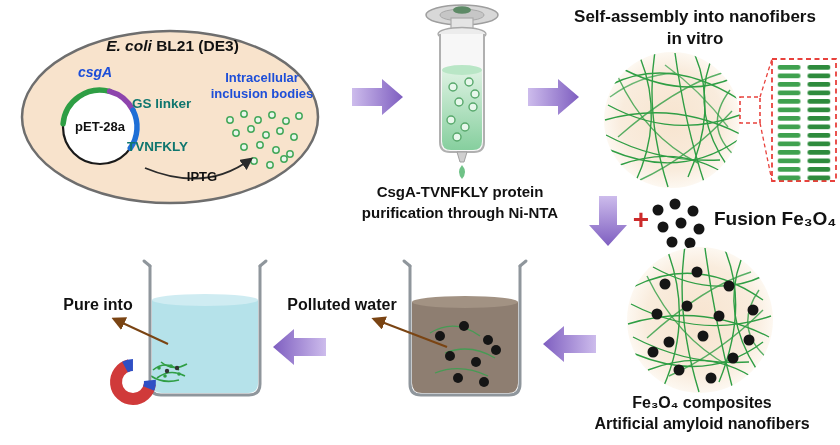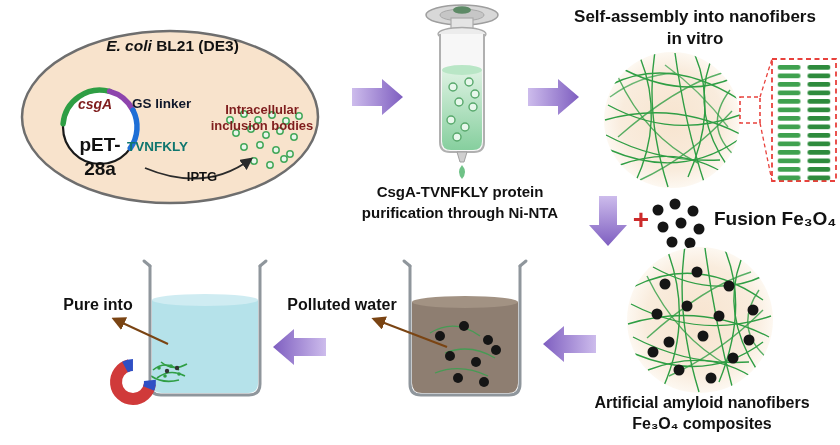--- a/index.html
+++ b/index.html
@@ -1,22 +1,22 @@
 <!DOCTYPE html>
 <html><head>
 <meta charset="utf-8">
 <style>
   html,body{margin:0;padding:0;background:#fff;}
   #canvas{position:relative;width:840px;height:445px;background:#ffffff;overflow:hidden;
           font-family:"Liberation Sans",sans-serif;}
   svg{position:absolute;display:block;}
   .lbl{position:absolute;font-weight:bold;color:#111;z-index:6;line-height:1.25;}
   .center{text-align:center;}
-  .green{color:#7f1d1d;margin-top:32px;}
-  .purple{color:#0f172a;}
+  .green{color:#1d4ed8;}
+  .purple{color:#0f766e;}
   .blue{color:#0f766e;}
   .italic{font-style:italic;}
   .red{color:#cc2a2a;}
 </style>
 </head>
 <body>
 
 <div id="canvas">
 
   <svg style="left:15px;top:25px;" width="310" height="185" viewBox="0 0 310 185">
@@ -259,21 +259,21 @@
       <path d="M-16,-5.8 A17,17 0 0 1 -11.4,-12.6" stroke="#2f4fc4" stroke-width="12" fill="none"></path>
       <path d="M11.4,-12.6 A17,17 0 0 1 16,-5.8" stroke="#2f4fc4" stroke-width="12" fill="none"></path>
     </g>
   </svg>
 
   <div class="lbl center" style="left:50px;top:4px;width:245px;font-size:15.5px;margin-top:32px;">
     <span class="italic">E. coli</span><span> BL21 (DE3)</span>
   </div>
 
   <div class="lbl center green italic" style="left:68px;top:64px;width:54px;font-size:14px;">csgA</div>
-  <div class="lbl center" style="left:64px;top:119px;width:72px;font-size:19px;margin-top:14px;">pET-28a</div>
+  <div class="lbl center" style="left:64px;top:119px;width:72px;font-size:13px;">pET-28a</div>
   <div class="lbl purple" style="left:132px;top:96px;font-size:13.5px;">GS linker</div>
   <div class="lbl blue" style="left:127px;top:139px;font-size:13.5px;">TVNFKLY</div>
   <div class="lbl center green" style="left:202px;top:70px;width:120px;font-size:13px;line-height:16px;">
     <div>Intracellular</div>
     <div>inclusion bodies</div>
   </div>
   <div class="lbl center" style="left:180px;top:169px;width:44px;font-size:13px;">IPTG</div>
 
   <div class="lbl center" style="left:340px;top:181px;width:240px;font-size:15px;line-height:21px;">
     <div>CsgA-TVNFKLY protein</div>
@@ -282,20 +282,20 @@
 
   <div class="lbl center" style="left:552px;top:6px;width:286px;font-size:17px;line-height:22px;">
     <div>Self-assembly into nanofibers</div>
     <div>in vitro</div>
   </div>
 
   <div class="lbl center red" style="left:628px;top:202px;width:26px;font-size:28px;">+</div>
   <div class="lbl" style="left:714px;top:207px;font-size:19px;">Fusion Fe₃O₄</div>
 
   <div class="lbl center" style="left:582px;top:392px;width:240px;font-size:16px;line-height:21px;">
+    <div>Fe₃O₄ composites</div>
     <div>Artificial amyloid nanofibers</div>
-    <div>Fe₃O₄ composites</div>
   </div>
 
   <div class="lbl center" style="left:277px;top:295px;width:130px;font-size:16px;">Polluted water</div>
   <div class="lbl center" style="left:44px;top:295px;width:108px;font-size:16px;">Pure into</div>
 
 </div>
 
 </body></html>

